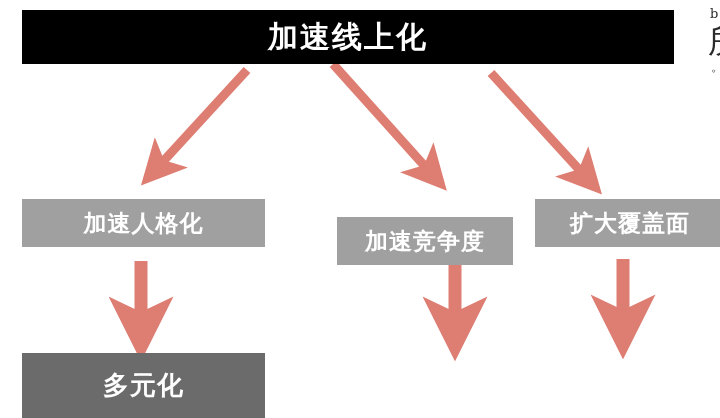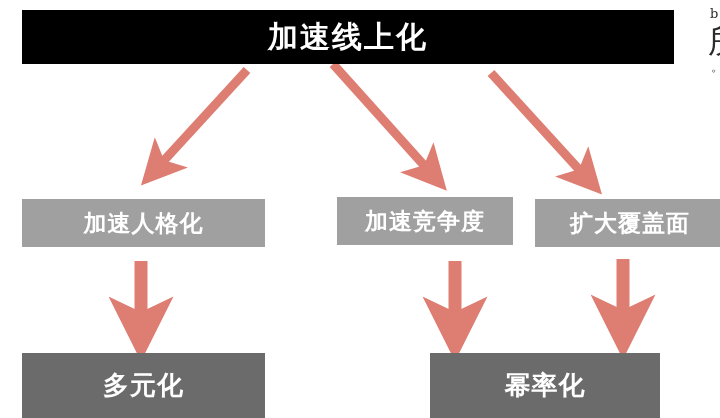--- a/index.html
+++ b/index.html
@@ -38,21 +38,21 @@
     height: 54px;
     font-size: 30px;
     letter-spacing: 2px;
   }
   .node-mid {
     background: #a0a0a0;
     height: 48px;
     font-size: 23px;
   }
   .node-mid-1 { left: 22px;  top: 199px; width: 243px; }
-  .node-mid-2 { left: 337px; top: 197px; width: 176px; }
+  .node-mid-2 { left: 337px; top: 217px; width: 176px; }
   .node-mid-3 { left: 535px; top: 199px; width: 190px; }
   .node-bot {
     background: #6b6b6b;
     height: 65px;
     font-size: 26px;
   }
   .node-bot-1 { left: 22px;  top: 353px; width: 243px; }
   .node-bot-2 { left: 430px; top: 353px; width: 230px; }
 
   .arrows {
@@ -131,21 +131,20 @@
   <div class="node node-title">加速线上化</div>
 
   <div class="node node-mid node-mid-1">加速人格化</div>
 
   <div class="node node-mid node-mid-2">加速竞争度</div>
 
   <div class="node node-mid node-mid-3">扩大覆盖面</div>
 
   <div class="node node-bot node-bot-1">多元化</div>
 
-  <div class="node node-bot node-bot-2">幂率化</div>
 
   <div class="side-note side-note-small">b</div>
 
   <div class="side-note side-note-big">所</div>
 
   <div class="side-note side-note-dot">。</div>
 
 </div>
 
 </body></html>

